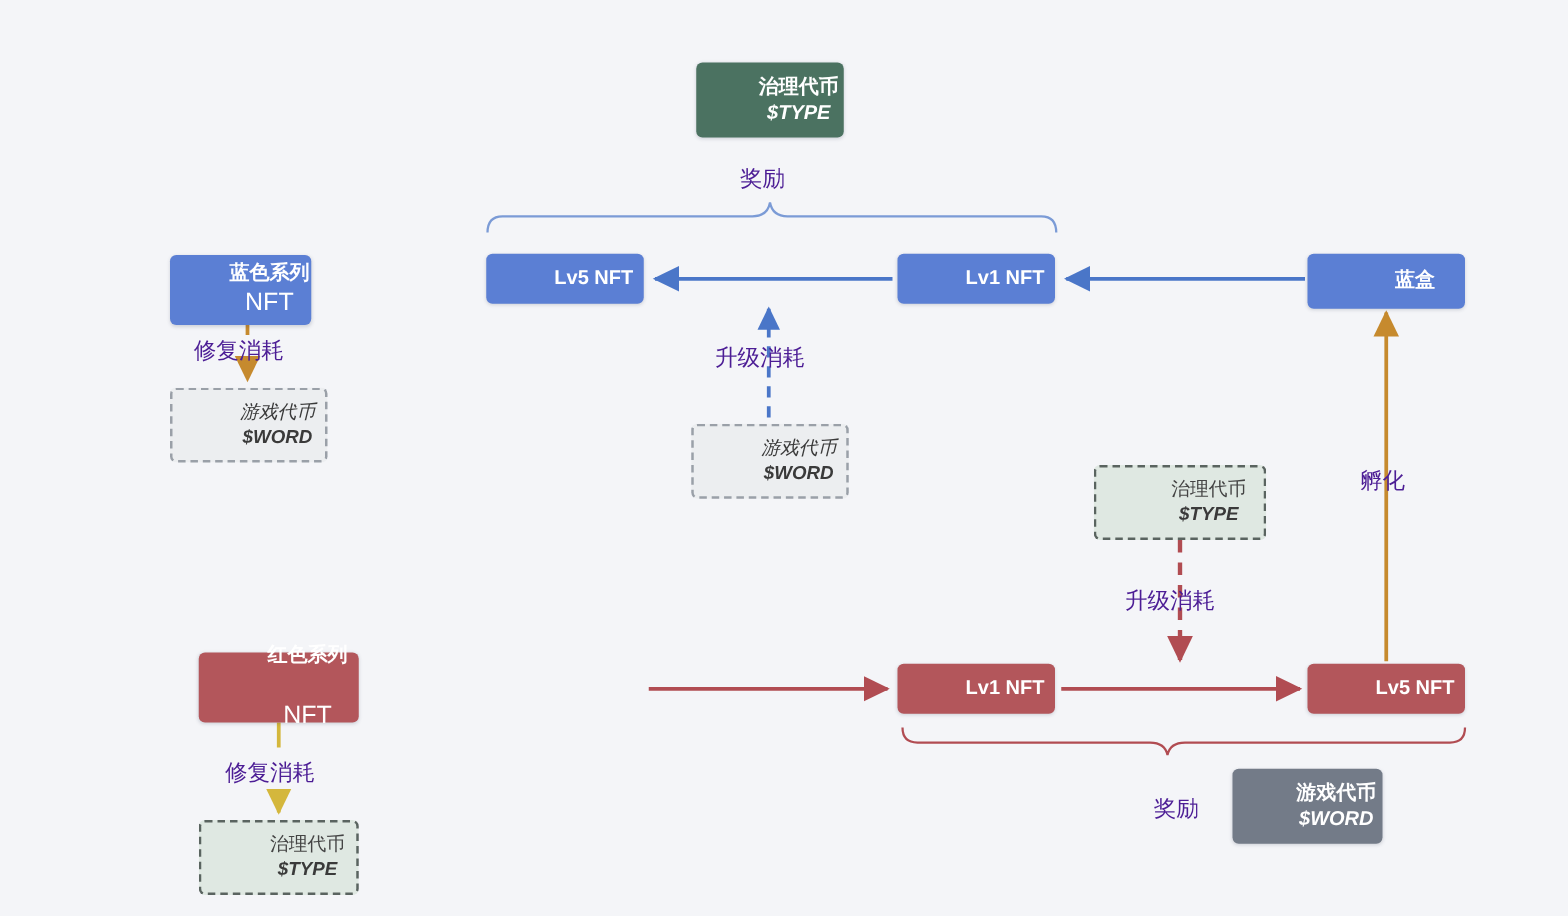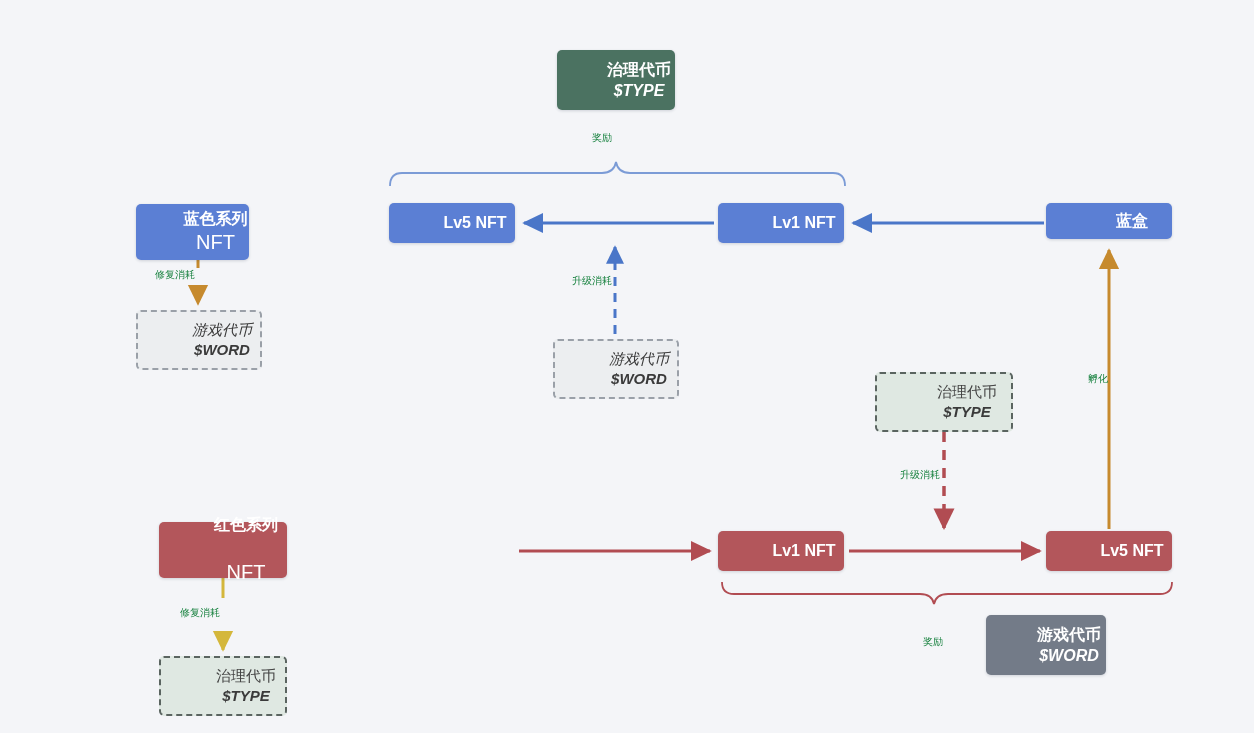--- a/index.html
+++ b/index.html
@@ -49,22 +49,22 @@
   .node.dashed.mint  { background: #dfe8e2; border-color: #5a6460; }
   .node.dashed.mint .l1 { font-style: normal; color: #444; }
 
   
   .node.stack .l1 { font-size: 16px; font-weight: 700; }
   .node.stack .l2 { font-size: 20px; font-weight: 400; font-style: normal; }
 
   
   .edge-label {
     position: absolute;
-    font-size: 10px;
-    color: #15803d;
+    font-size: 18px;
+    color: #4c1d95;
     white-space: nowrap;
     z-index: 4;
   }
   
   svg.wires {
     position: absolute;
     left: 0; top: 0;
     width: 1254px;
     height: 733px;
     z-index: 1;
@@ -137,21 +137,21 @@
   </div>
 
   <div class="node solid blue" style="left:389px; top:203px; width:126px; height:40px;">
     <span class="l1">Lv5 NFT</span>
   </div>
 
   <div class="node solid blue" style="left:718px; top:203px; width:126px; height:40px;">
     <span class="l1">Lv1 NFT</span>
   </div>
 
-  <div class="node solid blue" style="left:1046px; top:203px; width:126px; height:36px;">
+  <div class="node solid blue" style="left:1046px; top:203px; width:126px; height:44px;">
     <span class="l1">蓝盒</span>
   </div>
 
   <div class="node dashed plain" style="left:553px; top:339px; width:126px; height:60px;">
     <span class="l1">游戏代币</span>
     <span class="l2">$WORD</span>
   </div>
 
   <div class="node dashed mint" style="left:875px; top:372px; width:138px; height:60px;">
     <span class="l1">治理代币</span>

